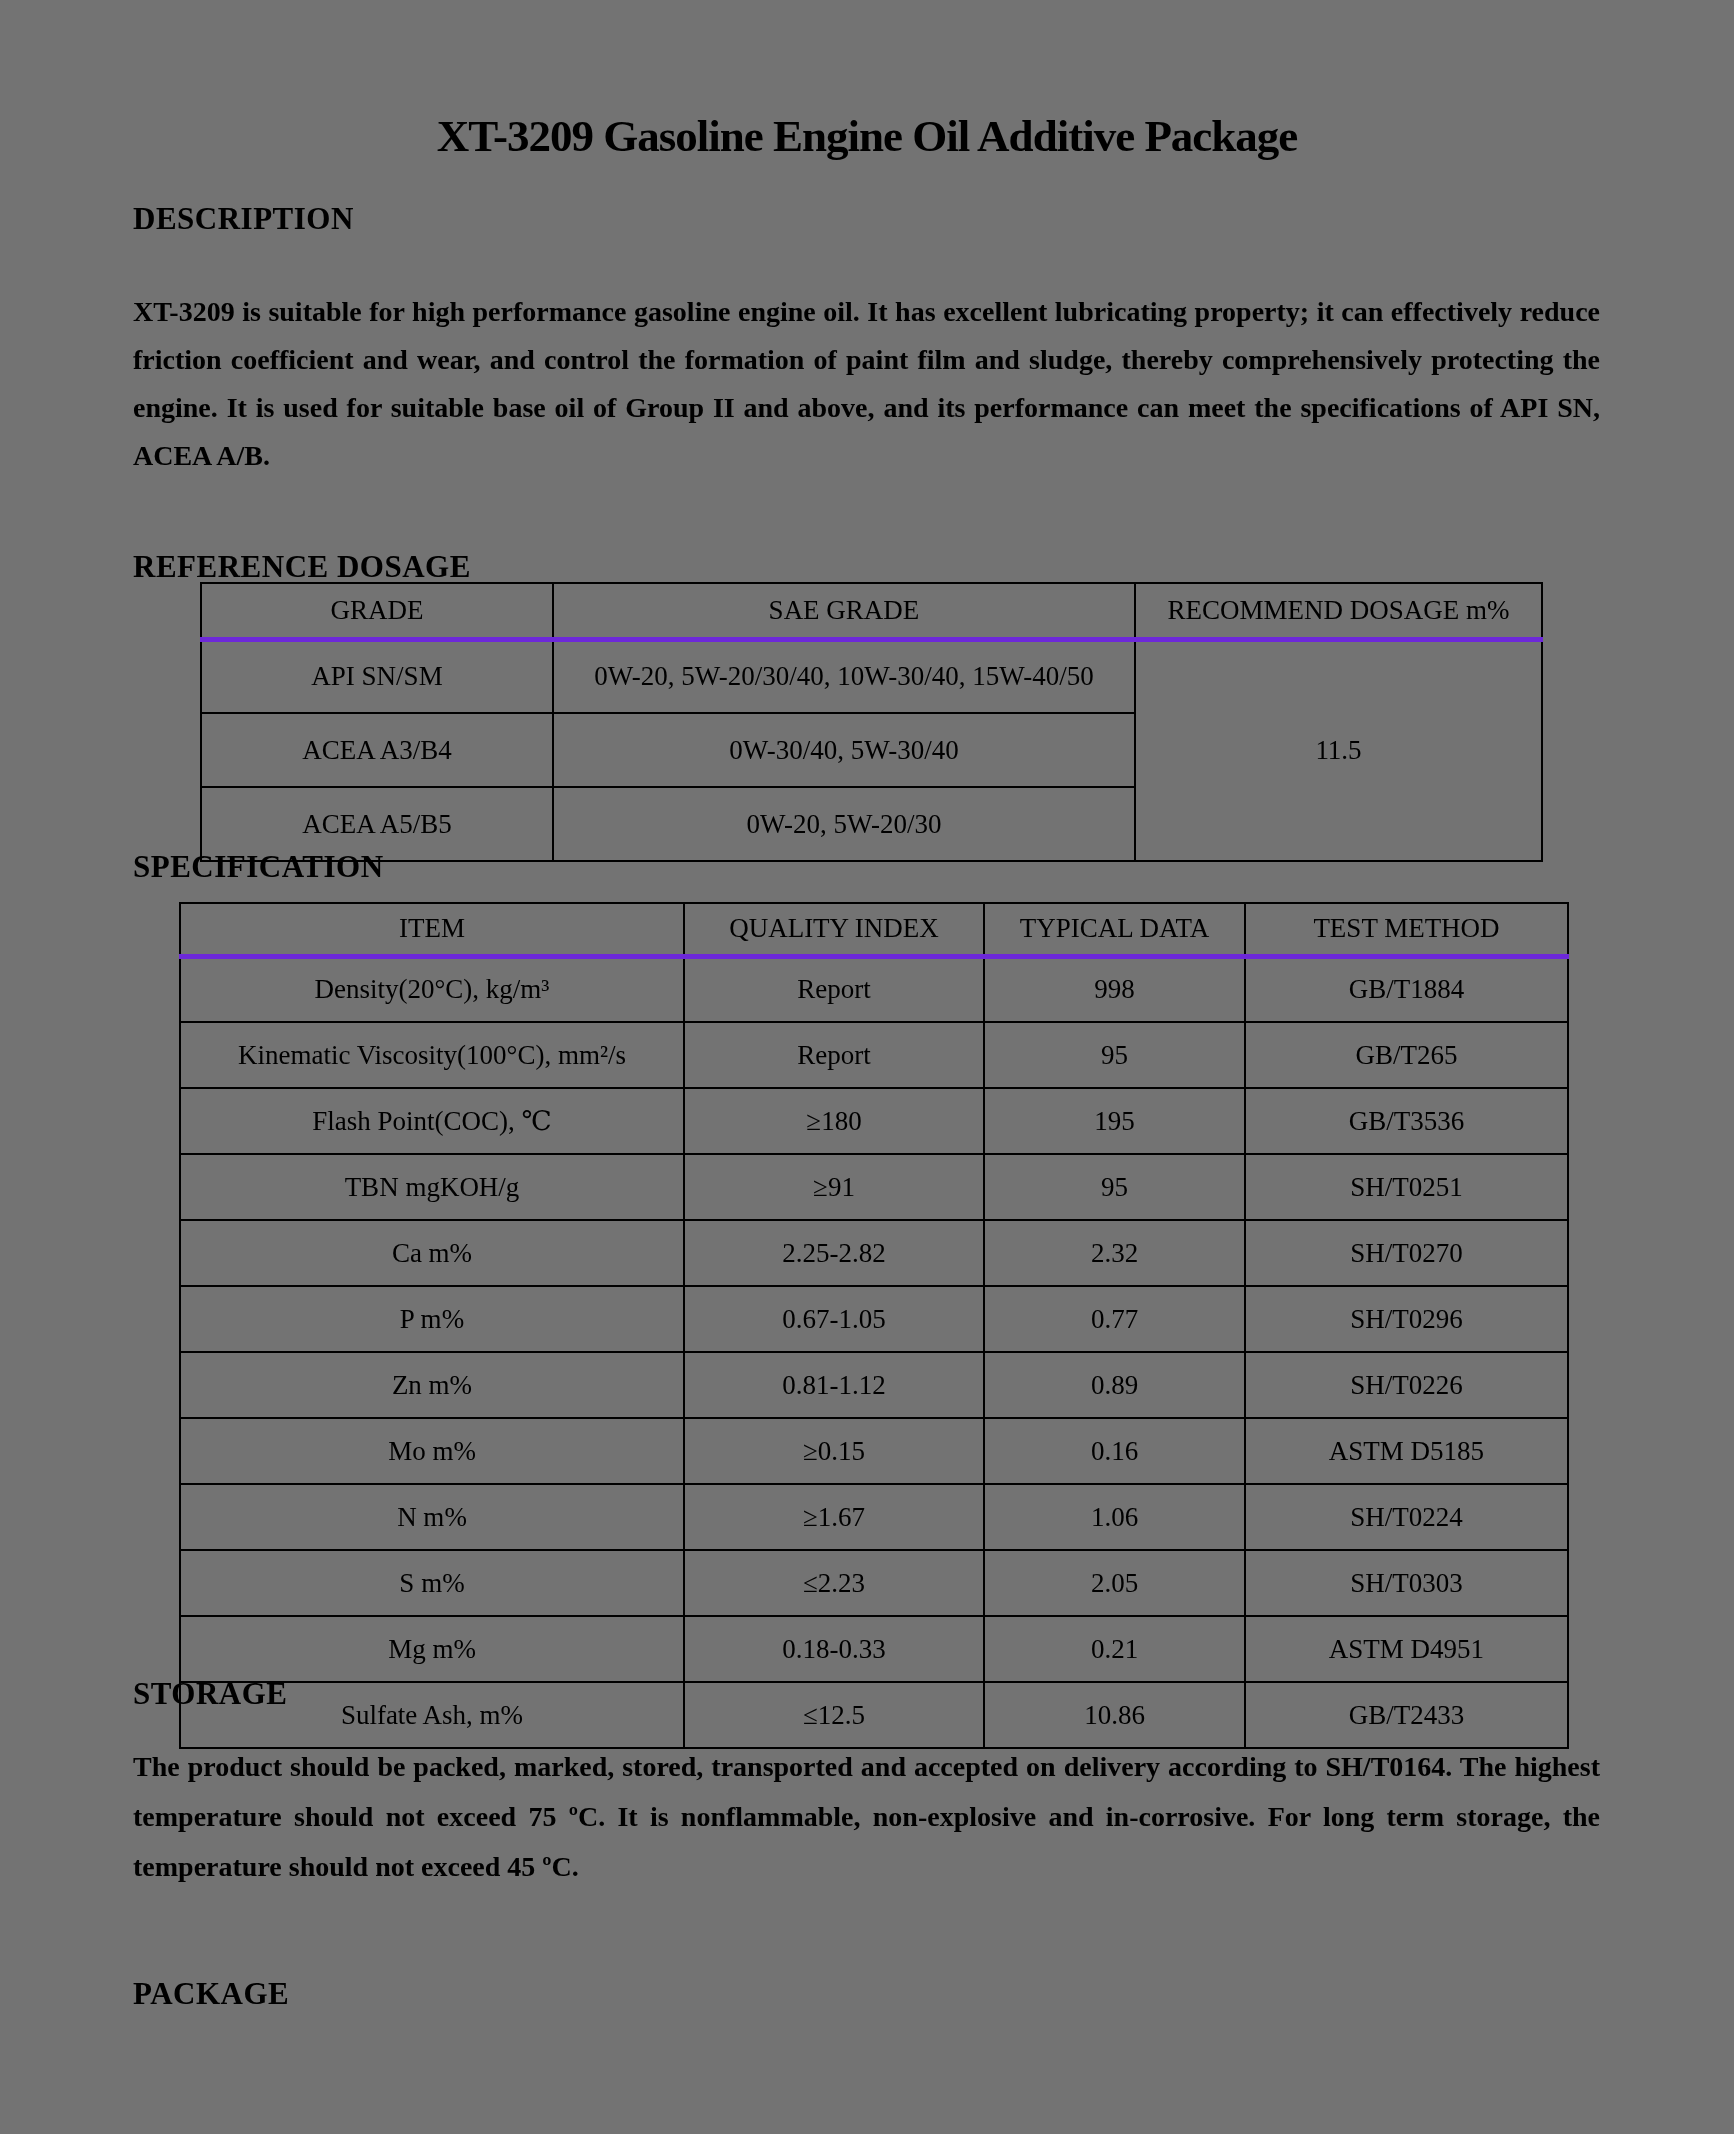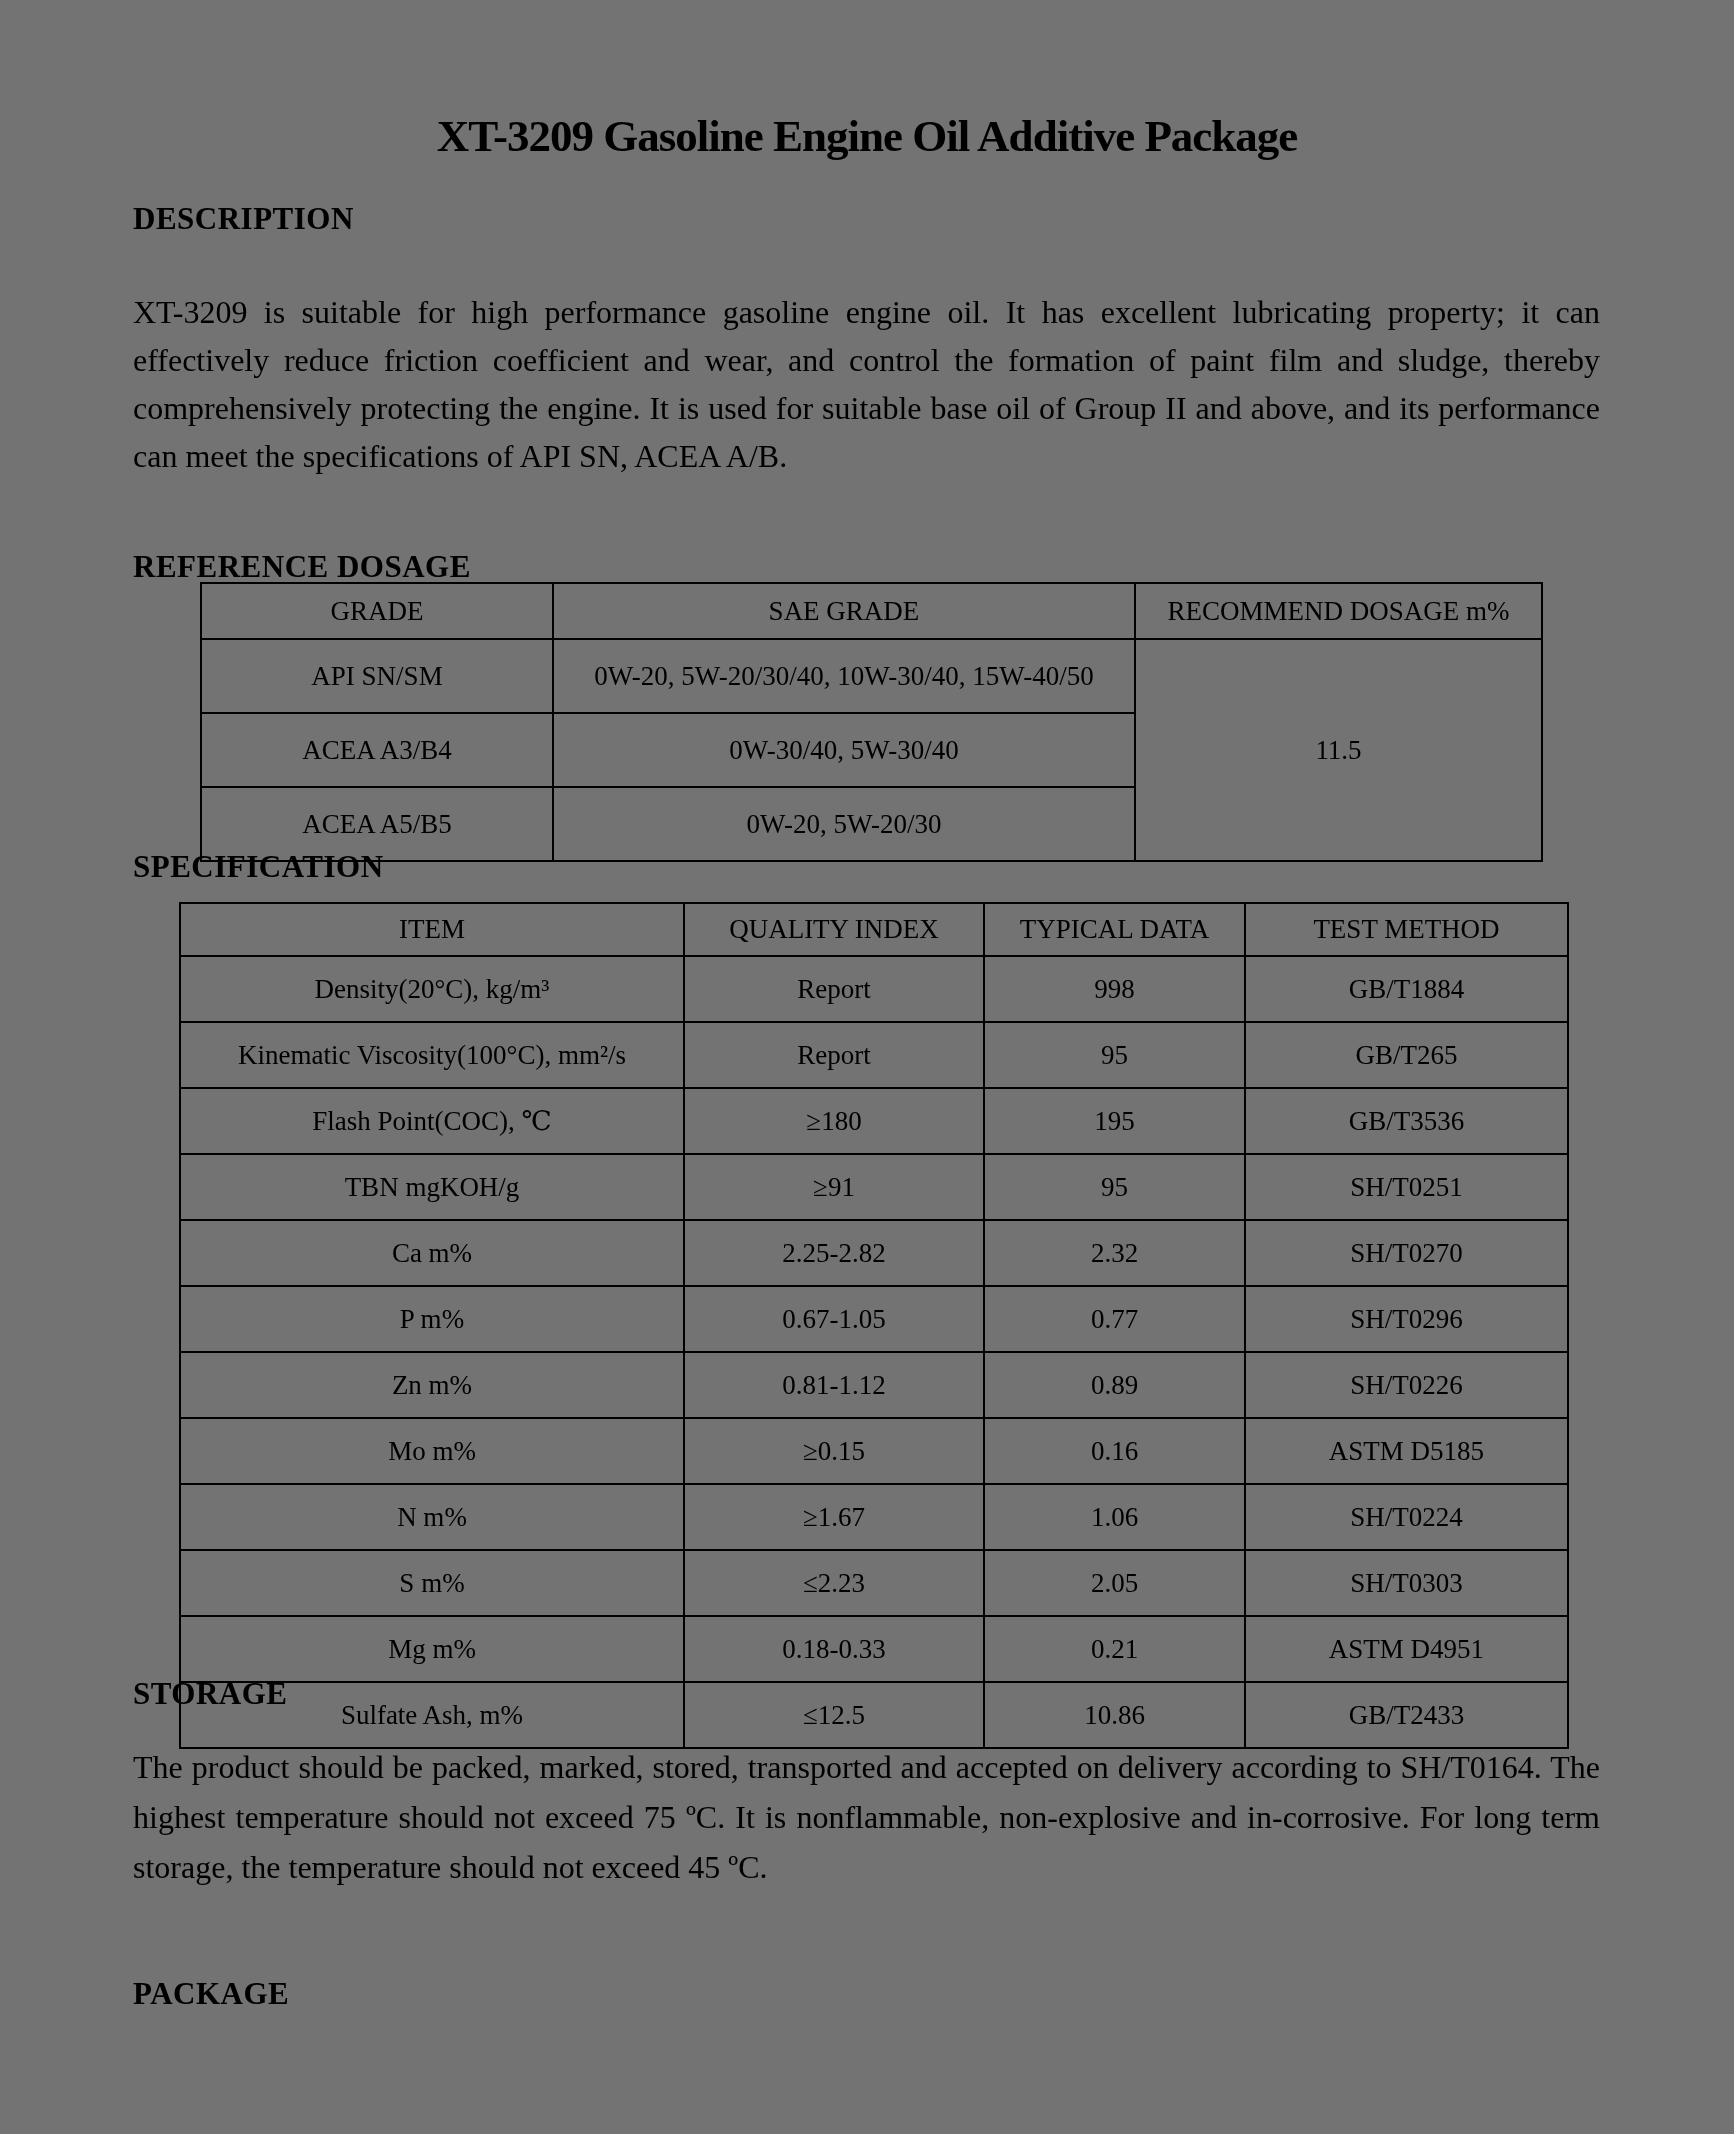--- a/index.html
+++ b/index.html
@@ -13,39 +13,39 @@
     position:absolute; top:110px; left:0; width:100%;
     text-align:center; font-size:45px; font-weight:bold;
     letter-spacing:-1px;
   }
   .sec-heading {
     position:absolute; left:133px;
     font-size:31px; font-weight:bold; letter-spacing:0.5px;
   }
   .body-text {
     position:absolute; left:133px; width:1467px;
-    font-size:32px; line-height:48px; text-align:justify;
+    font-size:28px; line-height:48px; text-align:justify;font-weight:bold;
   }
   #description-heading { top:201px; }
   #description-body    { top:288px; }
   #reference-heading   { top:549px; }
   #specification-heading { top:849px; }
   #storage-heading     { top:1676px; }
   #storage-body        { top:1742px; line-height:50px; }
   #package-heading     { top:1976px; }
   #package-body        { top:2000px; text-align:left; }
 
   table { position:absolute; border-collapse:collapse; table-layout:fixed; }
   th, td {
     border:2px solid #000; padding:0 6px;
     text-align:center; vertical-align:middle;
     font-size:27px; font-weight:normal;
     overflow:hidden; white-space:nowrap;
   }
-  thead th { border-bottom:1px solid #6d28d9; }
+  thead th { border-bottom:5px solid #6d28d9; }
 
   #reference-table { left:200px; top:582px; width:1341px; }
   #reference-table tr { height:74px; }
   #reference-table thead tr { height:56px; }
 
   #specification-table { left:179px; top:902px; width:1388px; }
   #specification-table tr { height:66px; }
   #specification-table thead tr { height:53px; }
 </style>
 </head>

